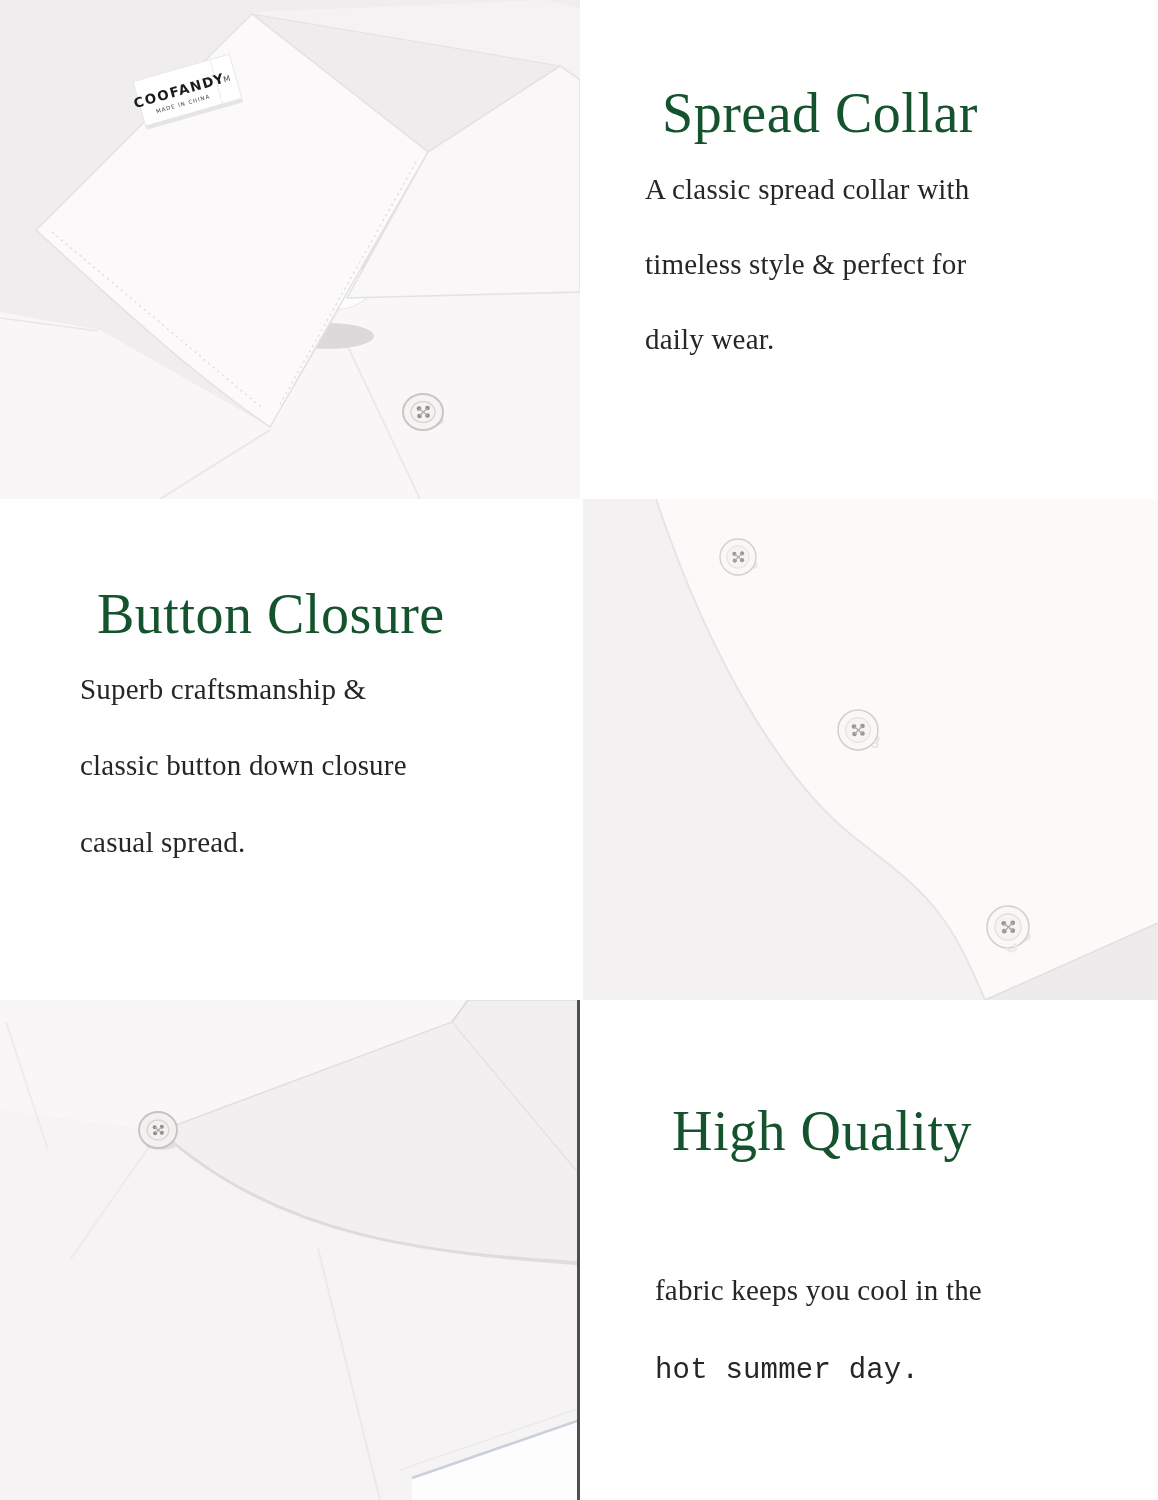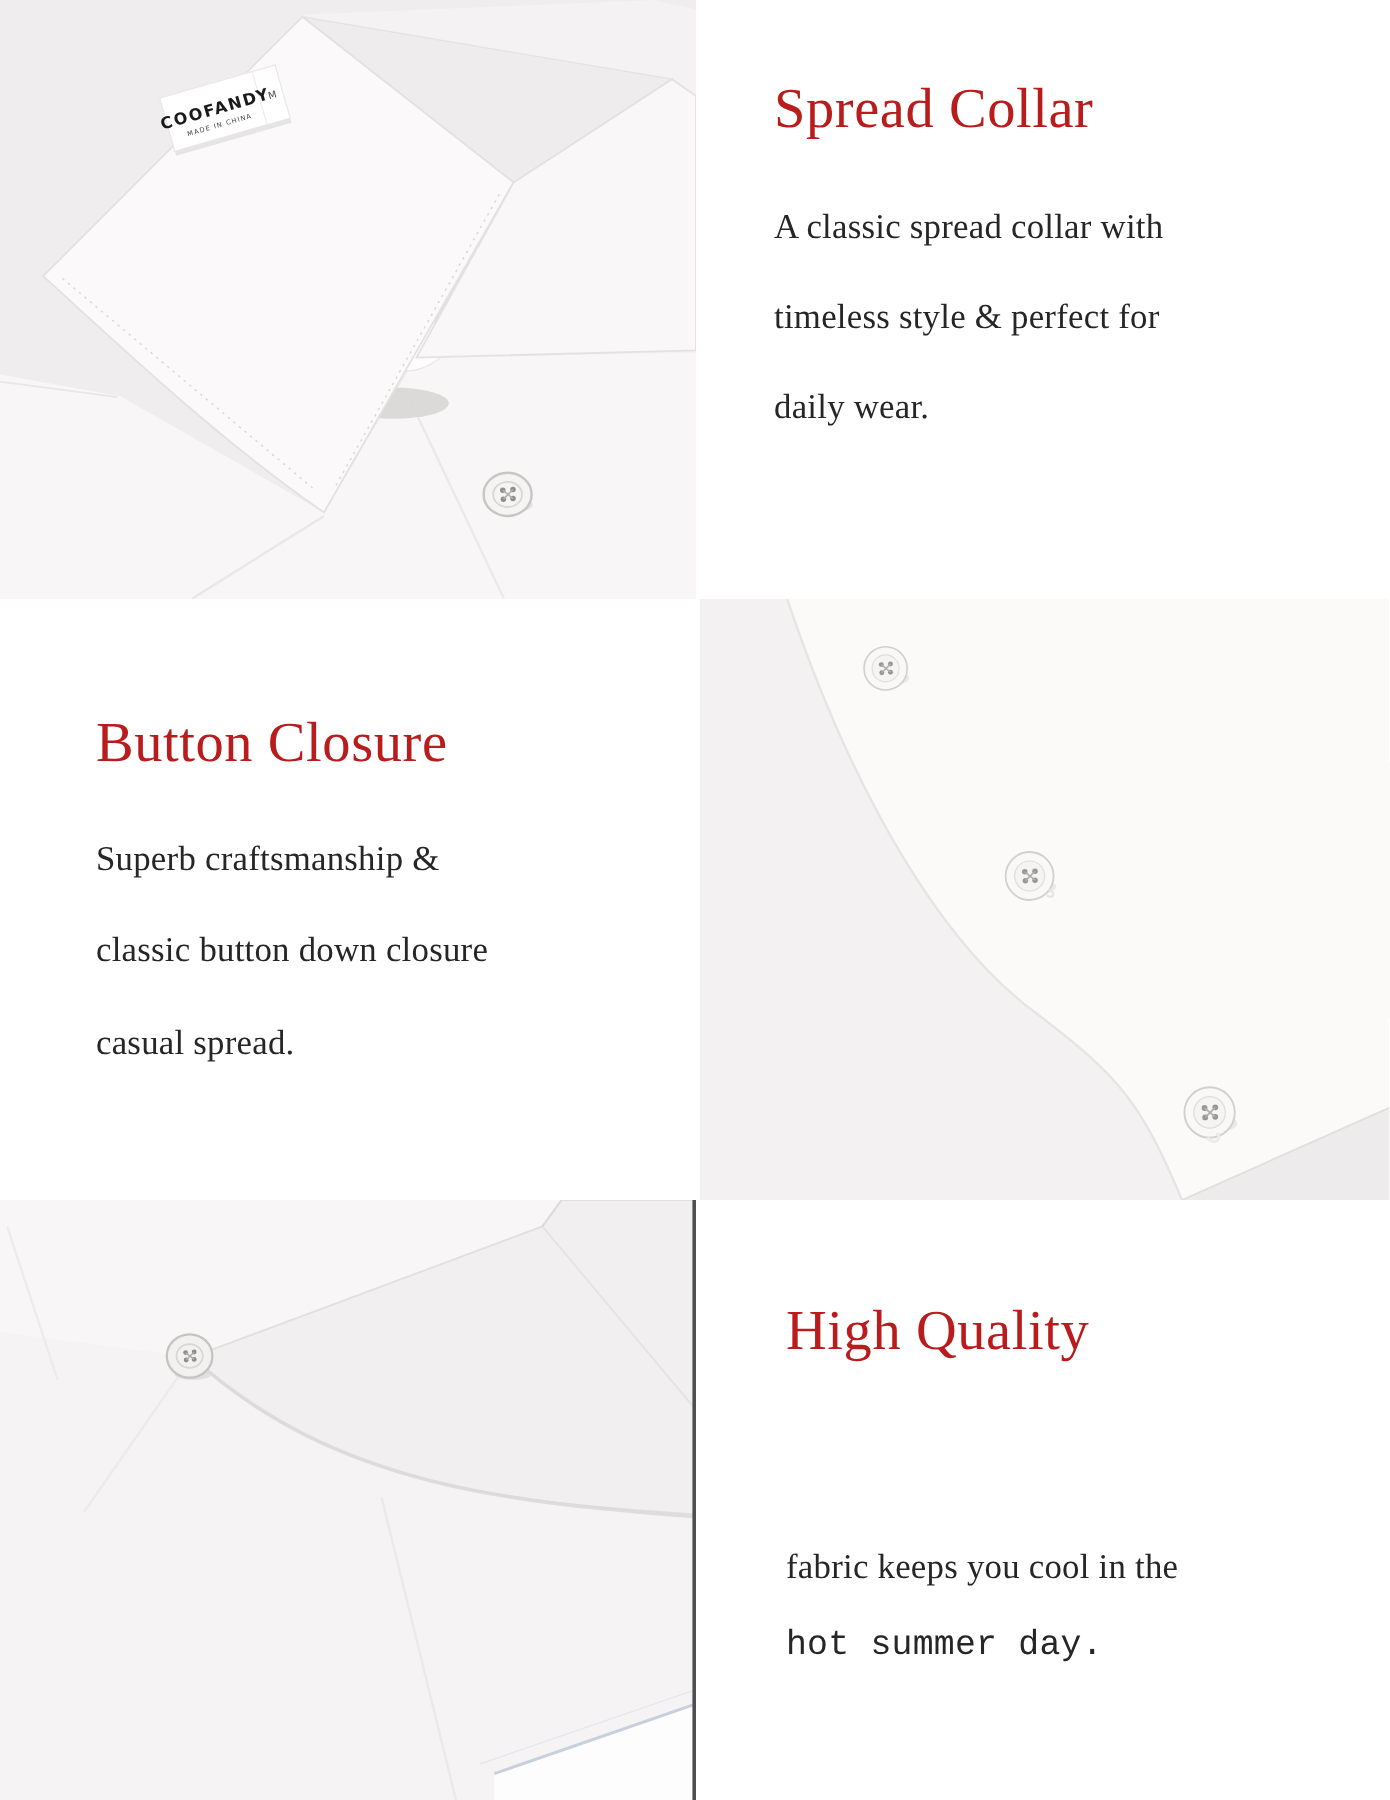--- a/index.html
+++ b/index.html
@@ -5,32 +5,32 @@
   html,body{margin:0;padding:0;background:#ffffff;}
   .canvas{position:relative;width:1158px;height:1500px;background:#ffffff;overflow:hidden;
           font-family:"Liberation Serif", serif;}
   figure.photo{position:absolute;margin:0;padding:0;}
   figure.photo svg{display:block;width:100%;height:100%;}
   #photo-collar{left:0;top:0;width:580px;height:499px;}
   #photo-buttons{left:583px;top:499px;width:575px;height:501px;}
   #photo-hem{left:0;top:1000px;width:580px;height:500px;}
   section.txt{position:absolute;}
   #s1{left:583px;top:0;width:575px;height:499px;}
-  #s2{left:0;top:515px;width:583px;height:501px;}
+  #s2{left:0;top:488px;width:583px;height:501px;}
   #s3{left:583px;top:1000px;width:575px;height:500px;}
-  section.txt h2{position:absolute;margin:0;font-weight:400;font-size:47px;line-height:1;
-                 color:#b91c1c;white-space:nowrap;letter-spacing:.5px;}
+  section.txt h2{position:absolute;margin:17px;font-weight:400;font-size:56px;line-height:1;
+                 color:#14532d;white-space:nowrap;letter-spacing:.5px;}
   section.txt p{position:absolute;margin:0;font-size:29px;line-height:1;color:#262626;
                 white-space:nowrap;letter-spacing:.2px;}
   #s1 h2{left:62px;top:68px;}
   #s1 .l0{left:62px;top:175px;} #s1 .l1{left:62px;top:250px;} #s1 .l2{left:62px;top:325px;}
   #s2 h2{left:80px;top:81px;}
   #s2 .l0{left:80px;top:187px;} #s2 .l1{left:80px;top:263px;} #s2 .l2{left:80px;top:340px;}
   #s3 h2{left:72px;top:86px;}
-  #s3 .l0{left:72px;top:196px;} #s3 .l1{left:72px;top:276px;margin-top:16px;} #s3 .l2{left:72px;top:356px;font-family:Liberation Mono, monospace;}
+  #s3 .l0{left:72px;top:196px;} #s3 .l1{left:72px;top:276px;} #s3 .l2{left:72px;top:356px;font-family:Liberation Mono, monospace;}
   .tag-brand{font-family:"DejaVu Sans",sans-serif;font-weight:bold;}
   .tag-small{font-family:"DejaVu Sans",sans-serif;}
 </style>
 </head>
 <body>
 
 <div class="canvas">
 
   <figure class="photo" id="photo-collar">
     <svg viewBox="0 0 580 499" preserveAspectRatio="none">

